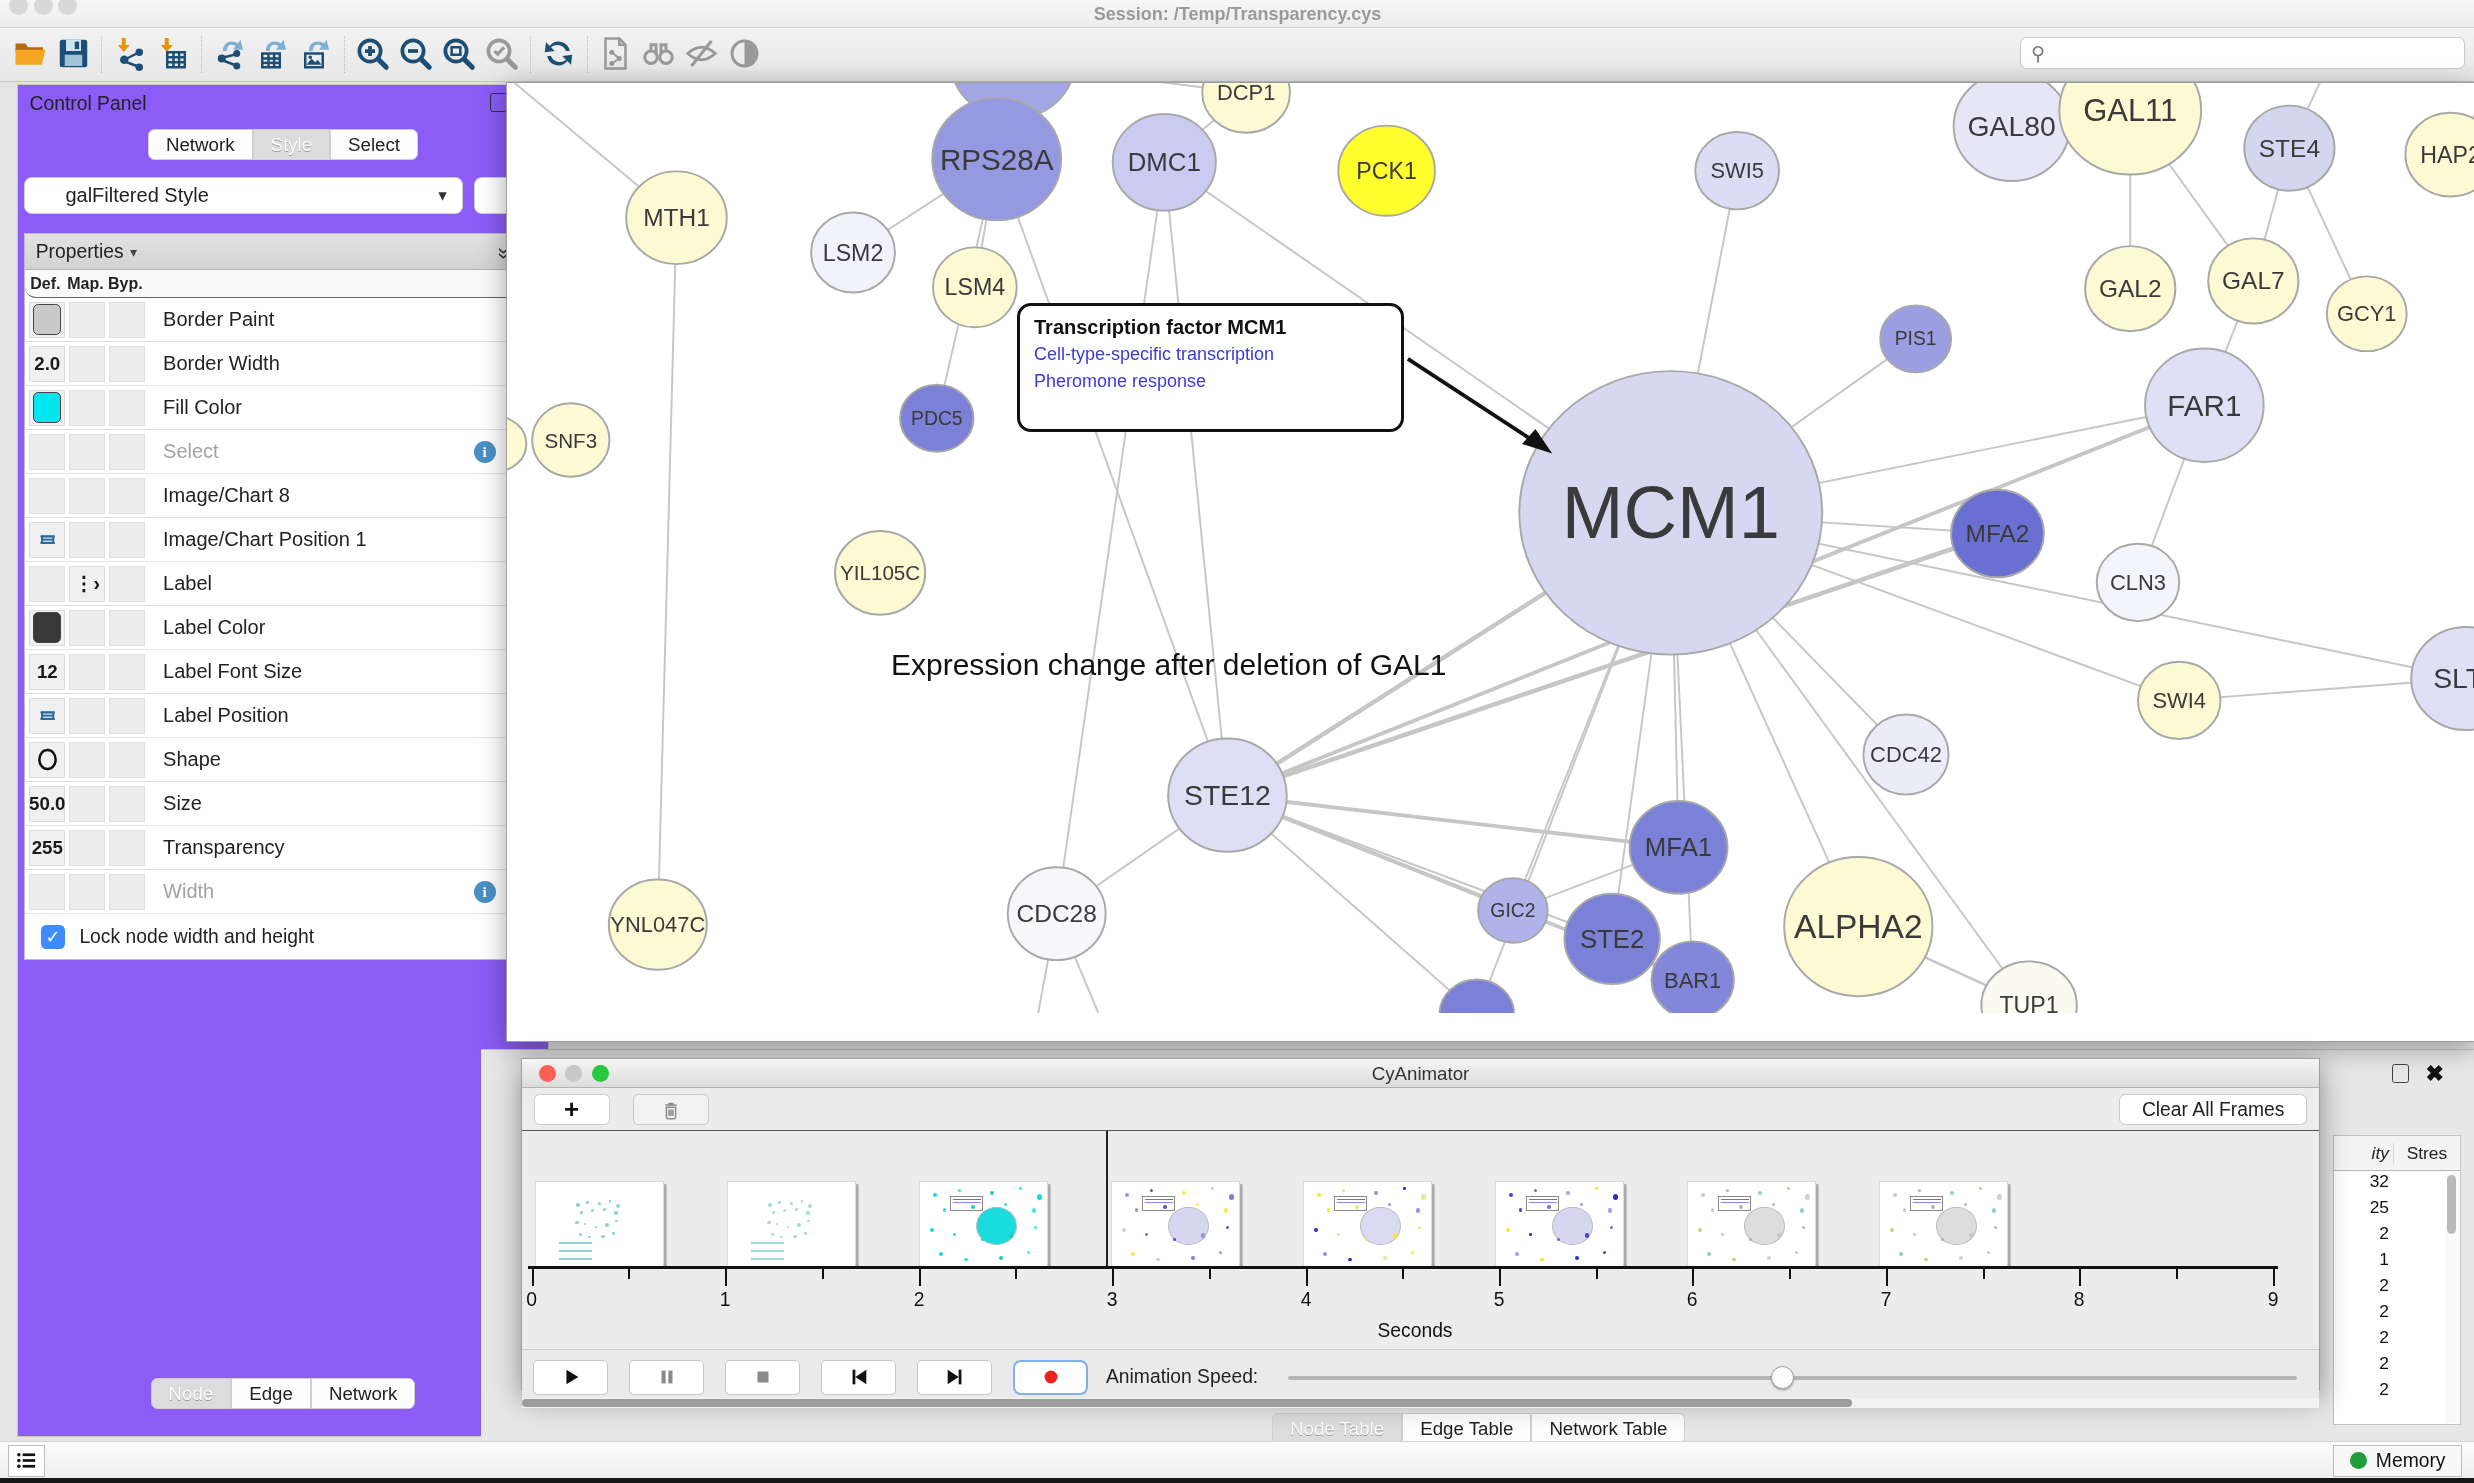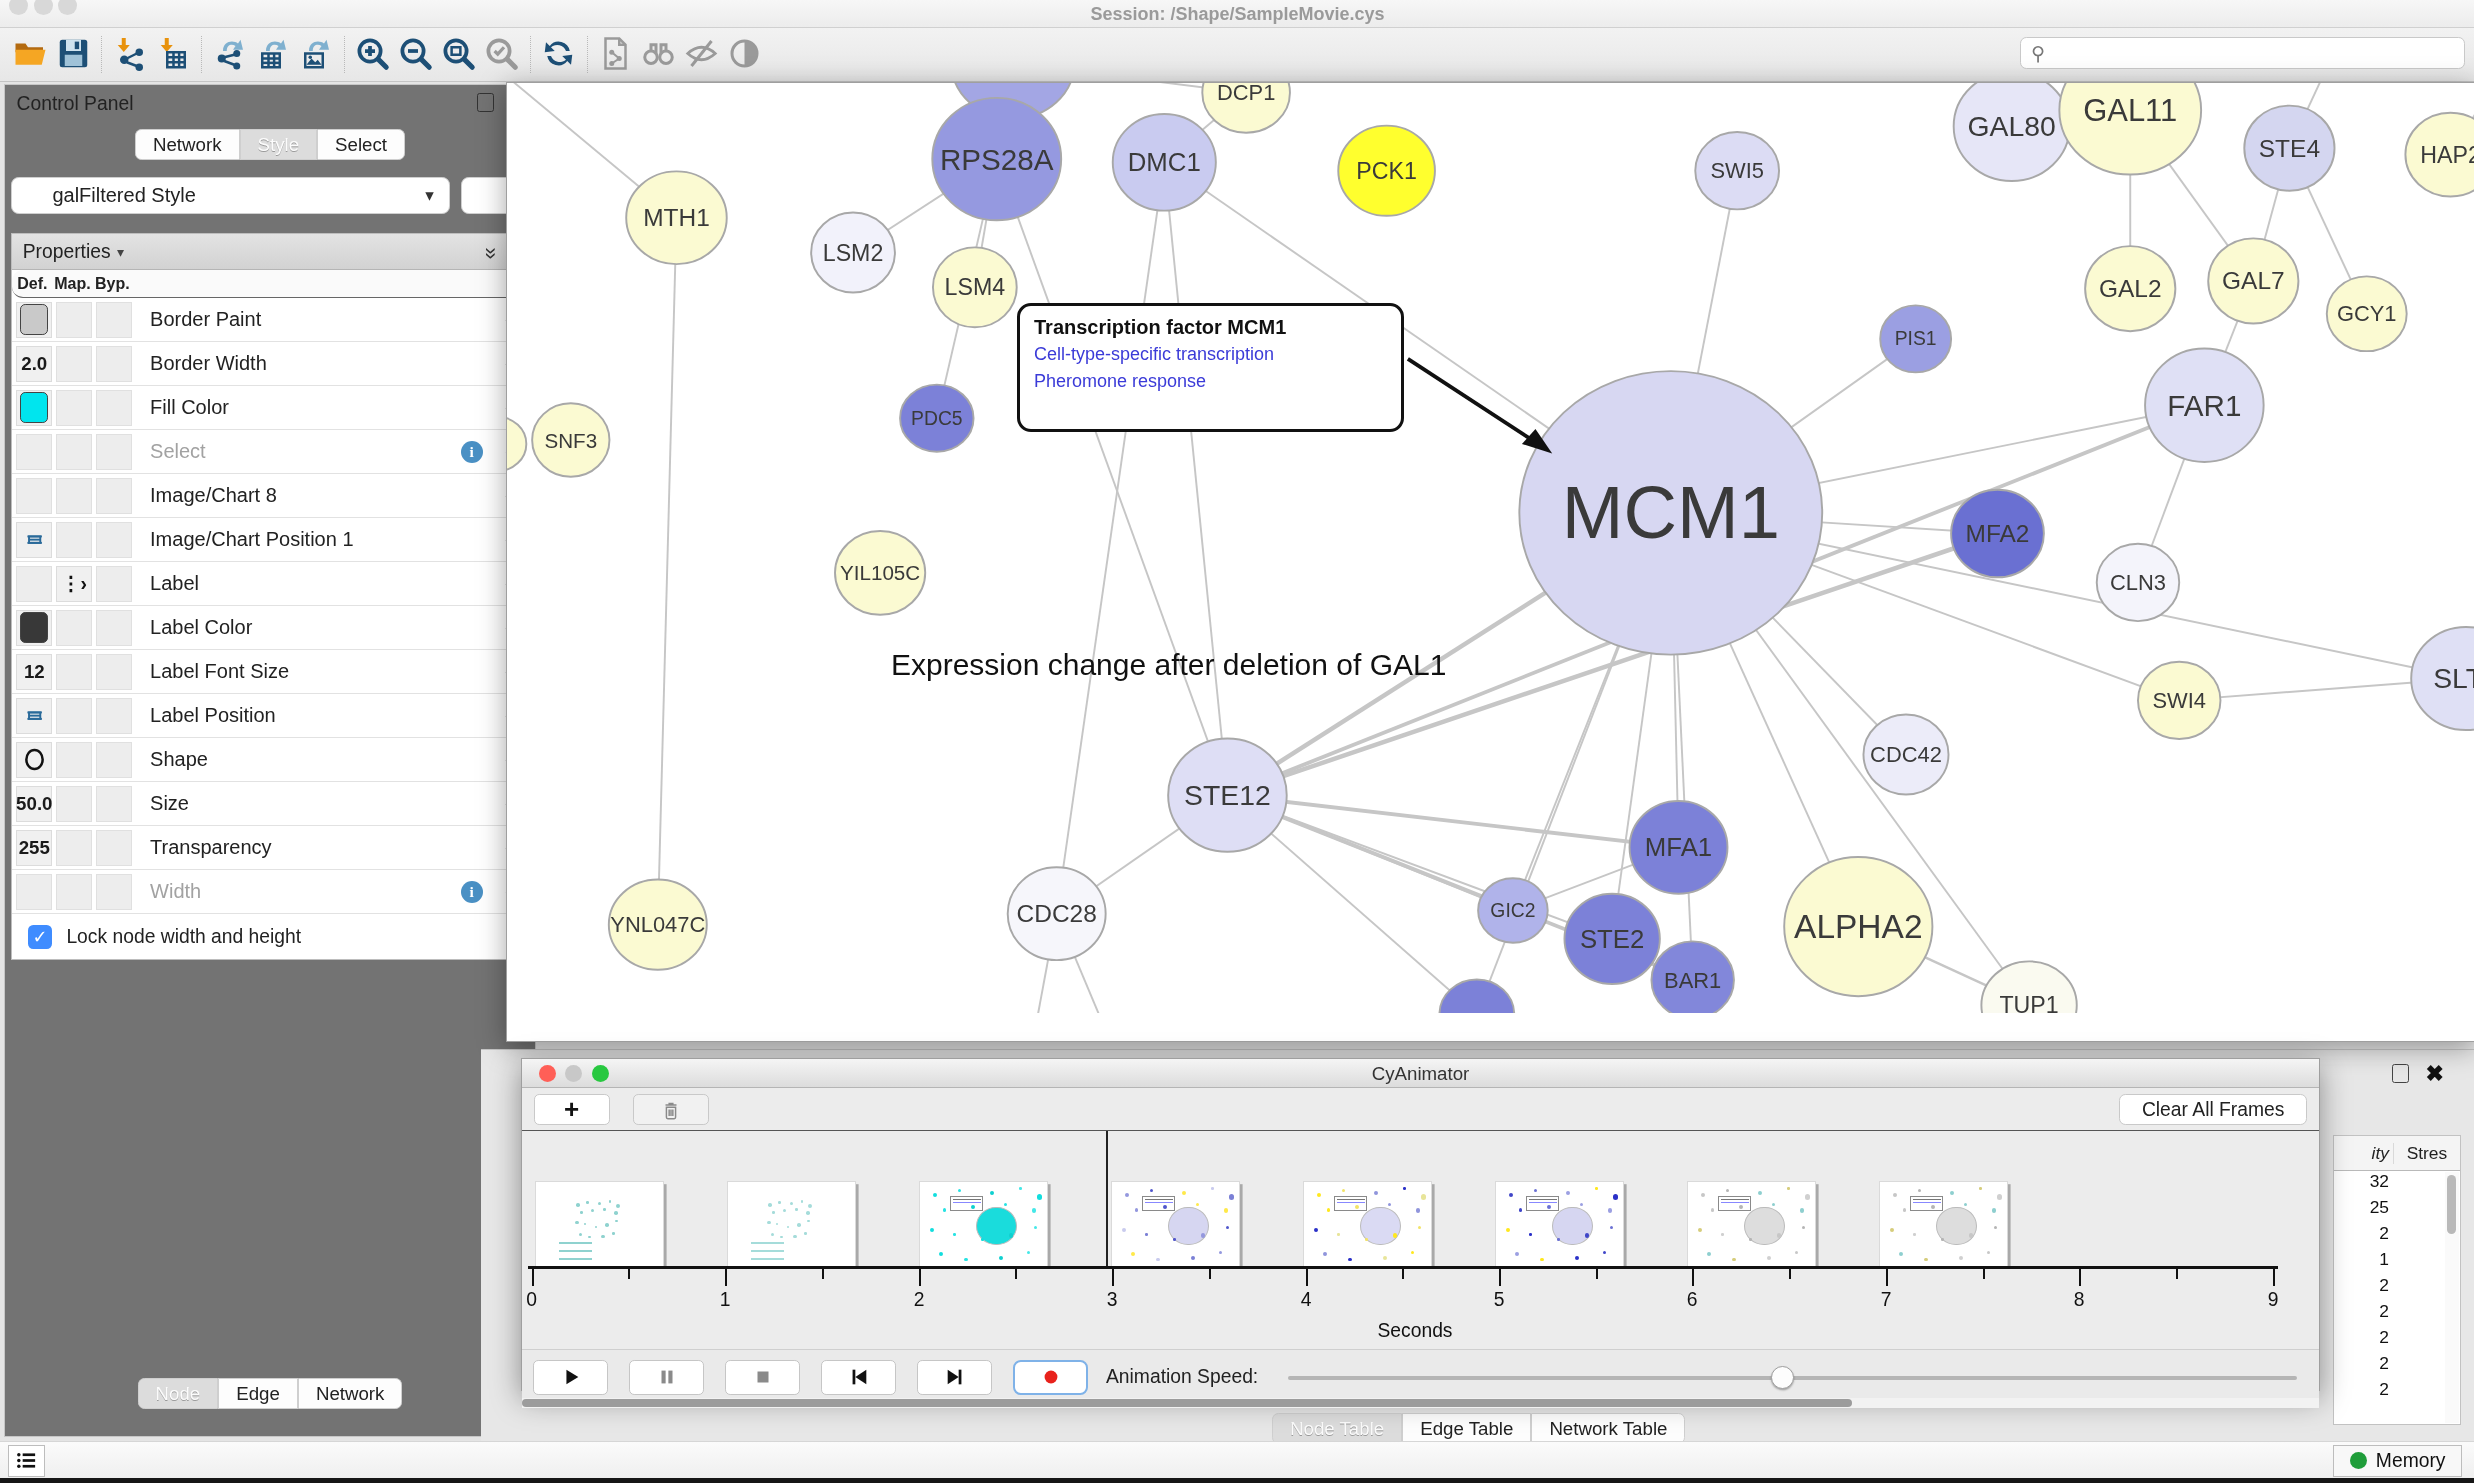--- a/index.html
+++ b/index.html
@@ -17,22 +17,22 @@
     display:flex; align-items:center; padding-left:9px; }
   .tbtn { width:43px; height:44px; display:flex; align-items:center; justify-content:center; }
   .tbtn svg { width:35px; height:35px; }
   .tsep { width:0; height:37px; border-left:1.3px dotted #b9b9b9; margin:0 6.4px; }
   #searchbox { position:absolute; right:10.3px; top:9px; width:445px; height:32px;
     background:#fff; border:1.3px solid #c9c9c9; border-radius:6.4px; display:flex; align-items:center;
     padding-left:10.3px; color:#888; font-size:19.3px; }
   #searchbox .mag { font-size:19.3px; color:#777; margin-right:6.4px; }
 
   
-  #controlPanel { position:absolute; left:4px; top:84px; width:532px; height:1353px;
-    background:#737373; border:0.6px solid #c6c6c6; }
+  #controlPanel { position:absolute; left:17px; top:84px; width:532px; height:1353px;
+    background:#8b5cf6; border:0.6px solid #c6c6c6; }
   #cpHead { position:relative; height:35px; }
   #cpTitle { position:absolute; left:11.6px; top:7.7px; font-size:19.3px; color:#222; }
   .winbtns { position:absolute; right:9px; top:7.7px; display:flex; gap:14px; align-items:center; }
   .floatIcon { width:17px; height:19.3px; border:1.9px solid #333; border-radius:2.6px; display:inline-block; }
   .closeIcon { font-size:22px; color:#111; font-weight:bold; line-height:19.3px; }
   .segTabs { display:flex; justify-content:center; margin-top:9px; }
   .segTabs .seg { height:31px; line-height:30px; padding:0 17px; background:#fdfdfd;
     border:0.6px solid #cfcfcf; font-size:18.7px; color:#222; }
   .segTabs .seg:first-child { border-radius:6.4px 0 0 6.4px; }
   .segTabs .seg:last-child { border-radius:0 6.4px 6.4px 0; }
@@ -144,21 +144,21 @@
   #memBtn span { font-size:19.3px; color:#111; }
   #bottomDark { position:absolute; left:0; top:1478px; width:2475px; height:5.2px; background:#161616; }
 </style>
 </head>
 <body>
 
 <div id="titlebar">
   <span class="applight" style="left:9px"></span>
   <span class="applight" style="left:34px"></span>
   <span class="applight" style="left:58px"></span>
-  <span>Session: /Shape/SampleMovie.cys</span>
+  <span>Session: /Temp/Transparency.cys</span>
 </div>
 
 <div id="toolbar">
 
   <div class="tbtn">
       <span><svg viewBox="0 0 28 28">
           <path d="M2 6 h8 l2 3 h12 v4 H2z" fill="#b36a10"></path>
           <path d="M2 11 h24 l-3 12 H2z" fill="#f5a623"></path>
         </svg></span>
     </div>

